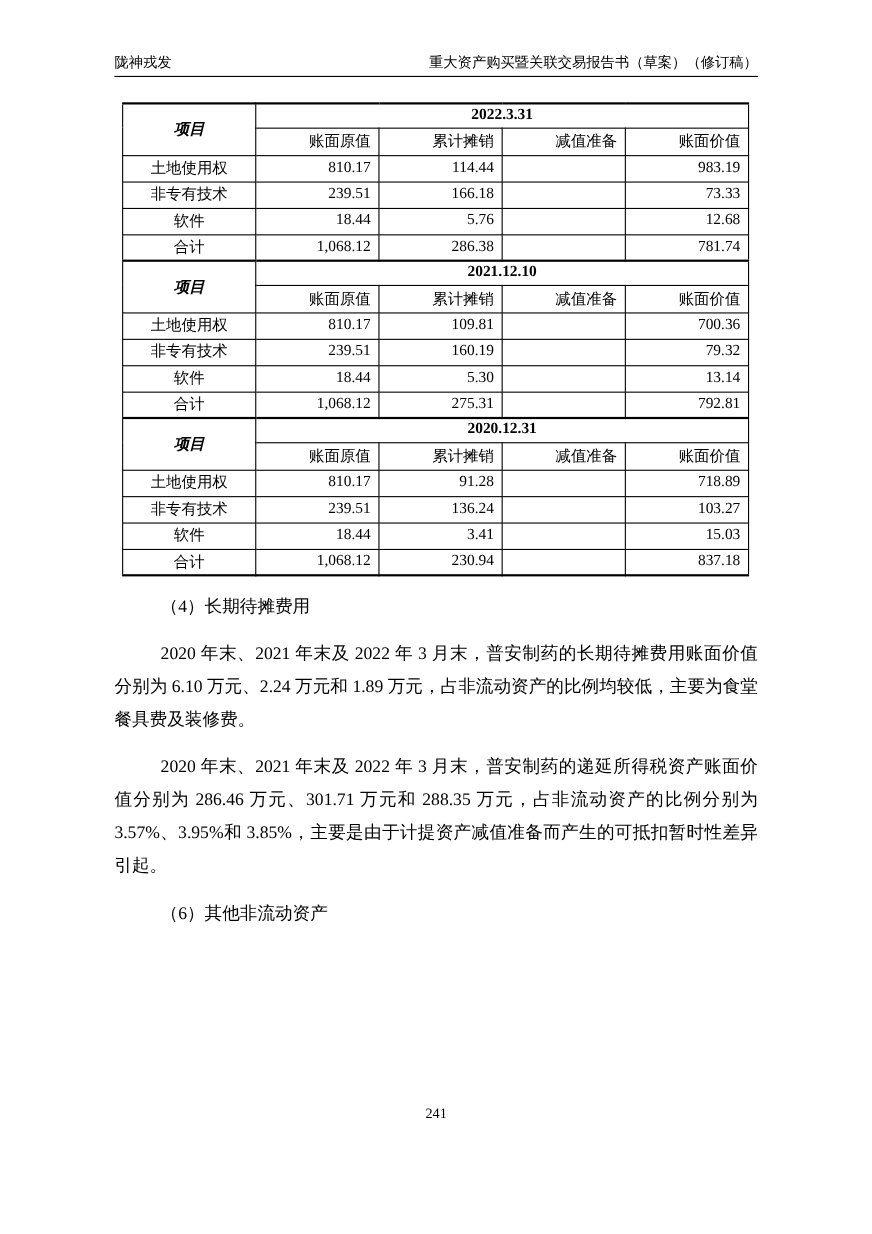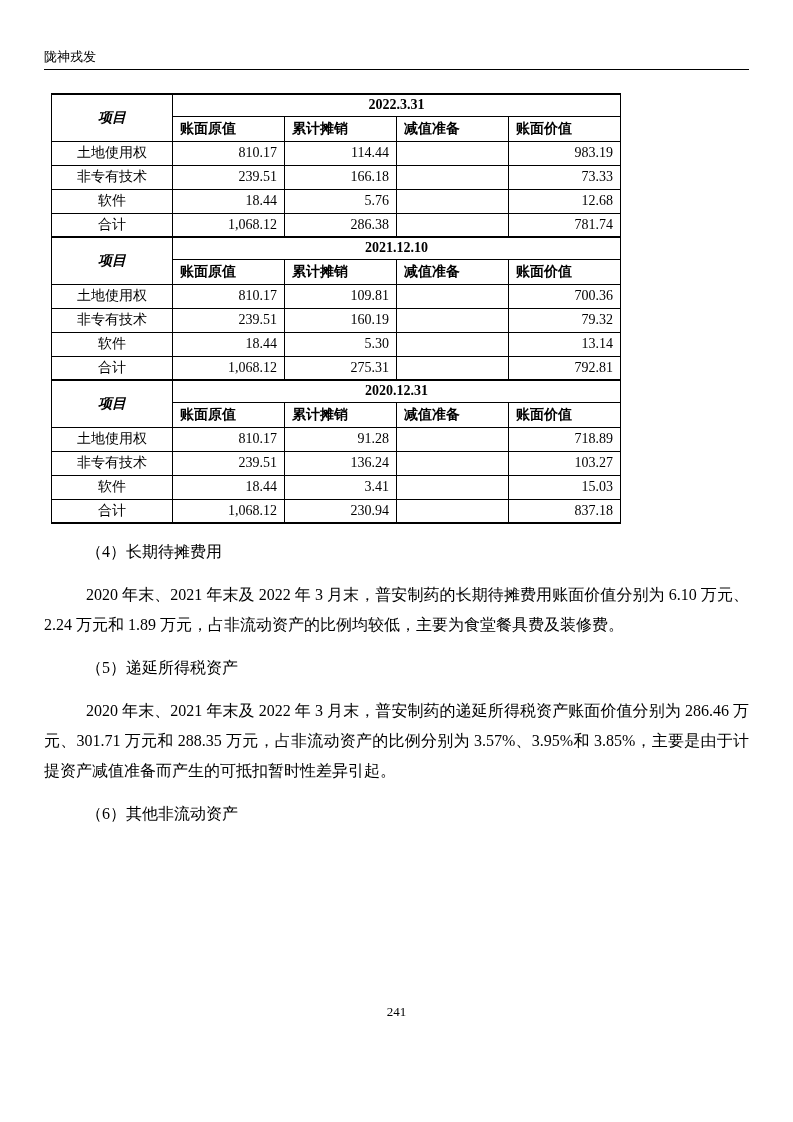--- a/index.html
+++ b/index.html
@@ -5,21 +5,21 @@
   * { box-sizing: border-box; }
   html, body { margin: 0; padding: 0; }
   body {
     width: 793px; height: 1122px;
     background: #ffffff; color: #000000;
     font-family: "Liberation Serif", "DejaVu Serif", serif;
   }
   .page {
     position: relative;
     width: 793px; height: 1086px;
-    padding: 0 44px;
+    padding: 0 104px;
     overflow: hidden;
   }
 
   
   .doc-header {
     padding-top: 49px;
     display: flex;
     justify-content: space-between;
     align-items: flex-end;
     border-bottom: 1px solid #000;
@@ -44,21 +44,21 @@
     padding: 0 7px;
     height: 24px;
     overflow: hidden;
     white-space: nowrap;
   }
   table.assets col.c-item { width: 121px; }
   table.assets col.c-val  { width: 112px; }
   tr.date-row td { height: 22px; font-weight: bold; text-align: center; }
   tr.section-start td { border-top: 2px solid #000; }
   td.item-head { font-weight: bold; text-align: center; vertical-align: middle; font-style: italic; }
-  tr.cols-row td { height: 25px; font-weight: bold; text-align: left; }
+  tr.cols-row td { height: 25px; font-weight: normal; text-align: right; }
   td.label-cell { text-align: center; }
   td.num-cell { text-align: right; }
   tr.total-row td { font-weight: normal; }
 
   
   .body-text { font-size: 16px; }
   .body-text p {
     margin: 13px 0;
     line-height: 30px;
     text-align: justify;
@@ -76,20 +76,21 @@
     font-size: 13px;
   }
 </style>
 </head>
 <body>
 
 <div class="page">
 
   <div class="doc-header">
     <span>陇神戎发</span>
+    <span>重大资产购买暨关联交易报告书（草案）（修订稿）</span>
   </div>
 
   <table class="assets">
     <colgroup>
       <col class="c-item">
         <col class="c-val">
         <col class="c-val">
         <col class="c-val">
         <col class="c-val">
     </colgroup>
@@ -212,21 +213,20 @@
         <td class="num-cell">837.18</td>
       </tr>
     </tbody>
   </table>
 
   <div class="body-text">
 
     <p class="heading">（4）长期待摊费用</p>
     <p>2020 年末、2021 年末及 2022 年 3 月末，普安制药的长期待摊费用账面价值分别为 6.10 万元、2.24 万元和 1.89 万元，占非流动资产的比例均较低，主要为食堂餐具费及装修费。</p>
 
-    <p class="heading">（5）递延所得税资产</p>
     <p>2020 年末、2021 年末及 2022 年 3 月末，普安制药的递延所得税资产账面价值分别为 286.46 万元、301.71 万元和 288.35 万元，占非流动资产的比例分别为 3.57%、3.95%和 3.85%，主要是由于计提资产减值准备而产生的可抵扣暂时性差异引起。</p>
 
     <p class="heading">（6）其他非流动资产</p>
   </div>
 
   <div class="page-number">241</div>
 
 </div>
 
 </body></html>

